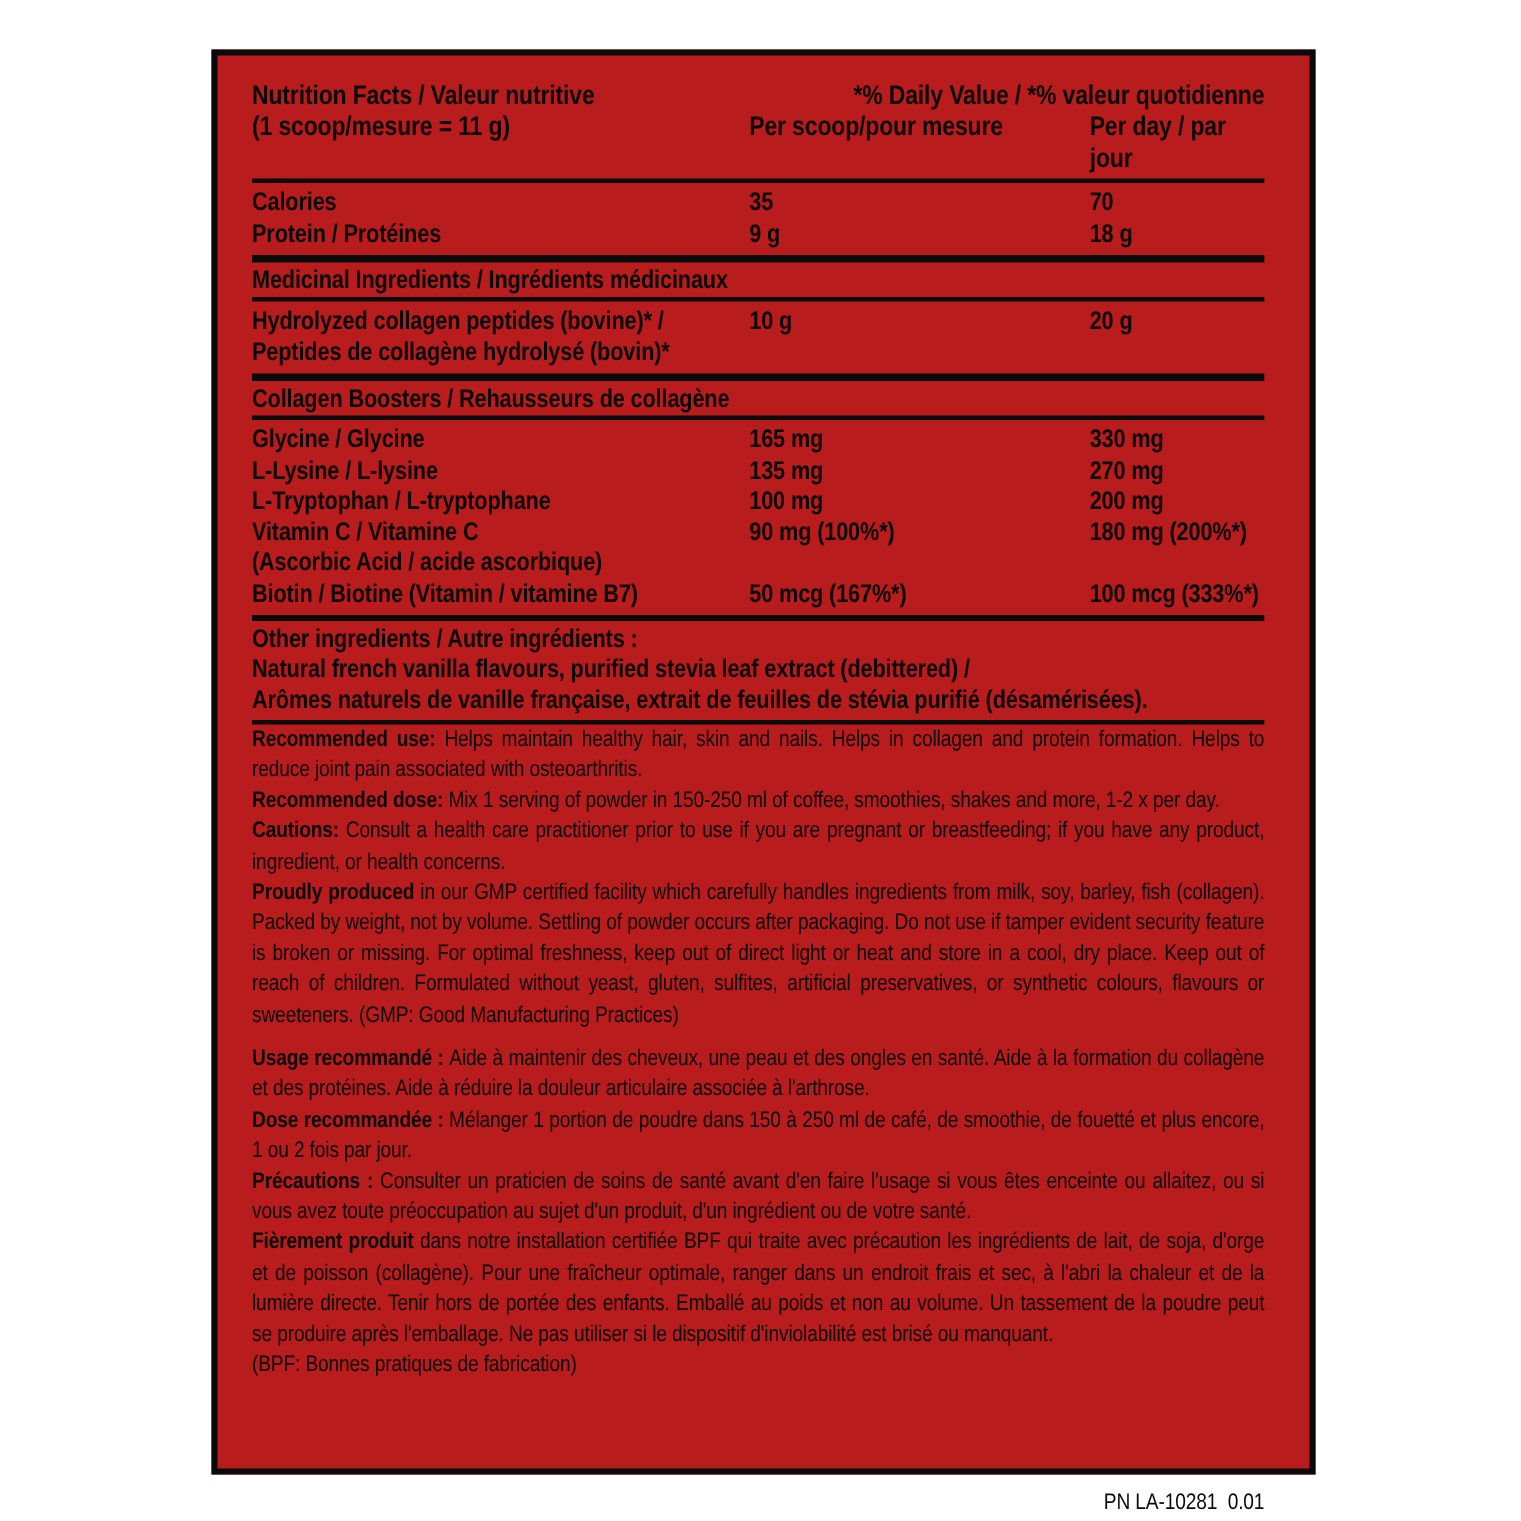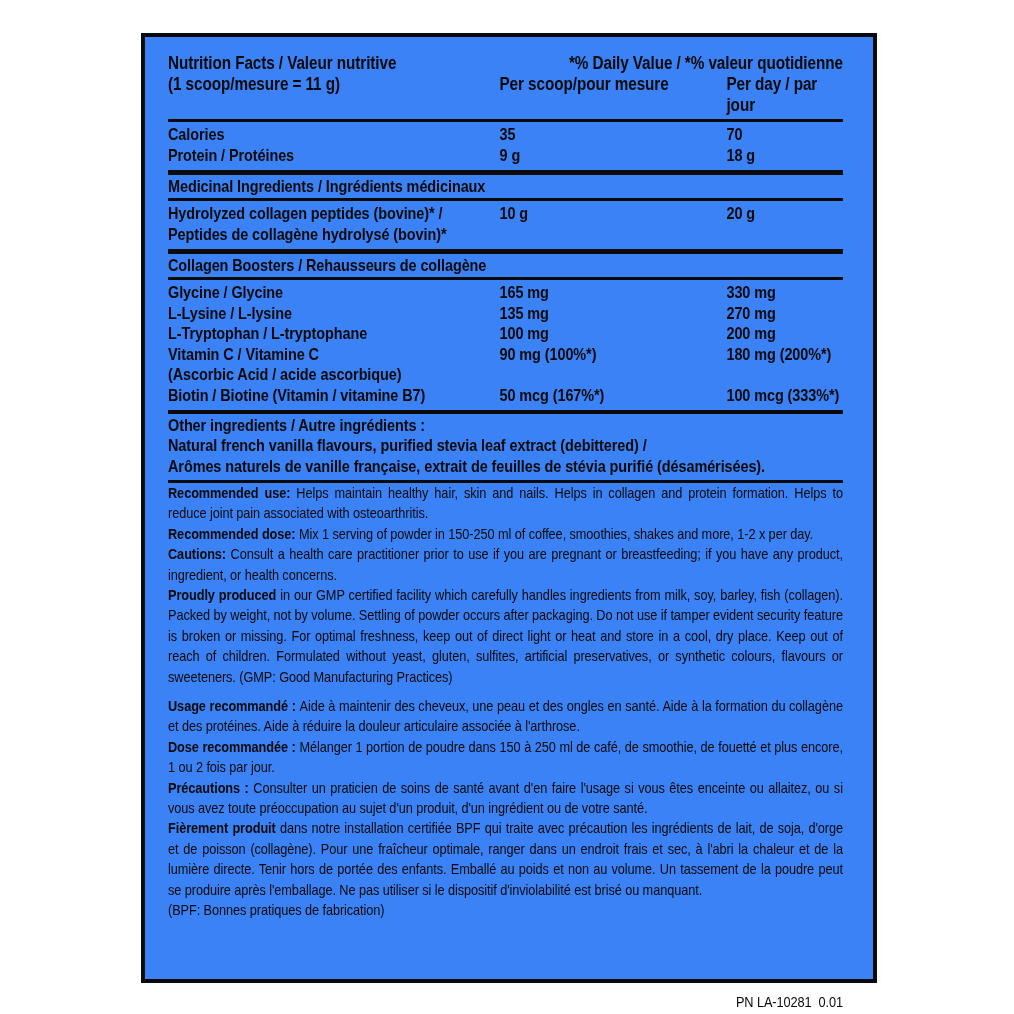--- a/index.html
+++ b/index.html
@@ -13,21 +13,21 @@
     color: #0a0a0a;
     -webkit-font-smoothing: antialiased;
   }
   .label-box {
     position: absolute;
     left: 141px;
     top: 33px;
     width: 728px;
     height: 942px;
     border: 4px solid #0a0a0a;
-    background: #3b82f6;
+    background: #b91c1c;
     box-sizing: content-box;
   }
   
   .inner {
     position: absolute;
     left: 23px;
     top: 16px;
     width: 794px;
     transform: scaleX(0.85);
     transform-origin: 0 0;

